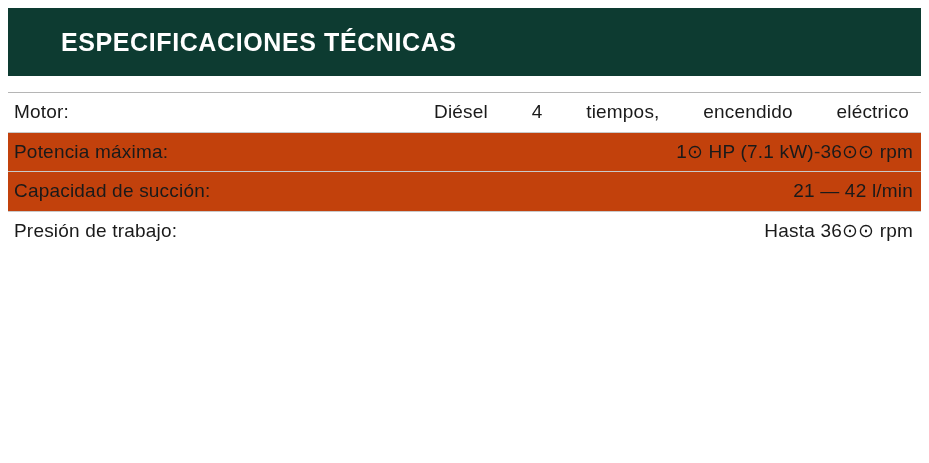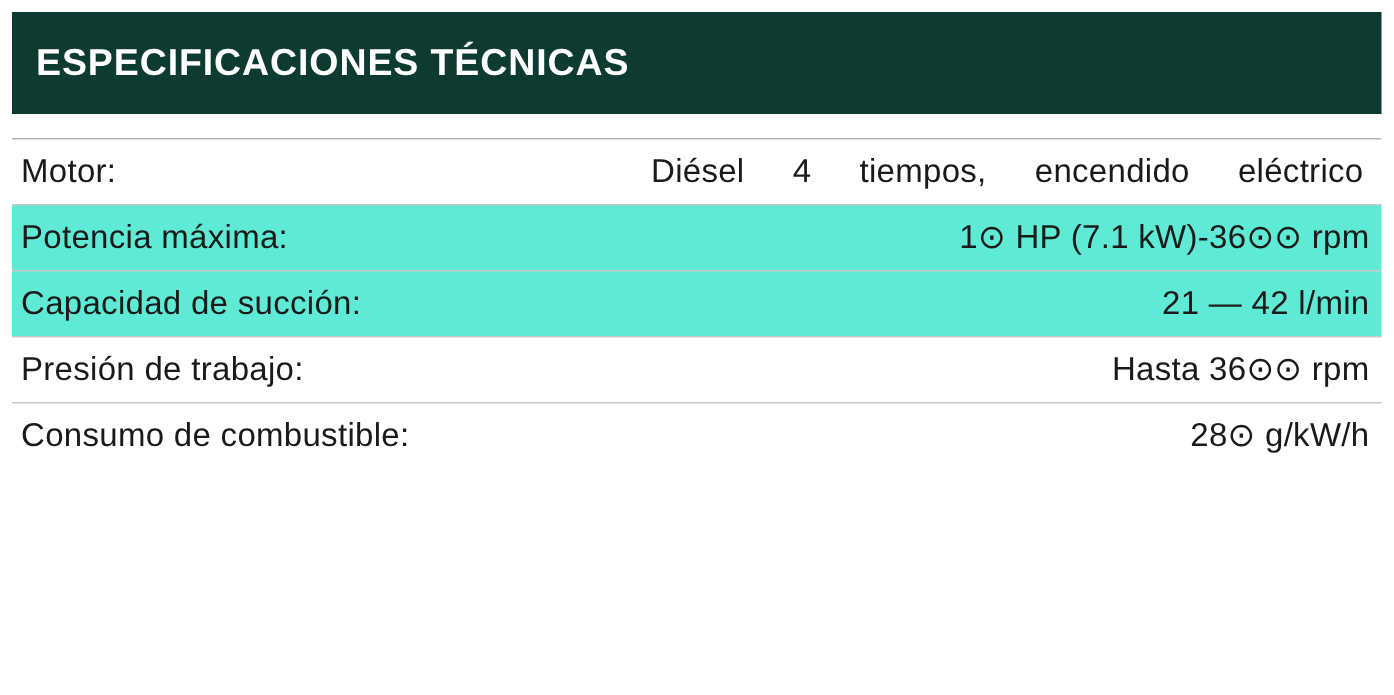--- a/index.html
+++ b/index.html
@@ -35,59 +35,60 @@
     box-sizing: border-box;
   }
   .header-title {
     color: #ffffff;
     font-size: 25px;
     font-weight: bold;
     letter-spacing: 0.6px;
     padding-left: 16px;
     font-family: "Liberation Sans", sans-serif;
     white-space: nowrap;
+    margin-left: 37px;
   }
 
   
   .spec-table {
     position: absolute;
     left: 8px;
     top: 92px;
     width: 913px;
     border-collapse: collapse;
     table-layout: fixed;
   }
   .spec-table tr {
     border-top: 1px solid #c9c9c9;
   }
   .spec-table tr:first-child {
     border-top: 1px solid #b5b5b5;
   }
   .spec-table td {
     vertical-align: top;
     padding: 5px 0 6px 0;
-    font-size: 22px;
+    font-size: 19px;
     line-height: 1.45;
     font-family: "Liberation Sans", sans-serif;
     color: #1a1a1a;
     letter-spacing: 0.2px;
   }
   .spec-table td.label {
     width: 420px;
     padding-left: 6px;
     box-sizing: border-box;
   }
   .spec-table td.value {
     padding-left: 6px;
     padding-right: 8px;
     box-sizing: border-box;
     text-align: right;
   }
   .row-shaded td {
-    background: #5eead4;
+    background: #c2410c;
   }
   .value-justify {
     text-align: justify;
     text-align-last: justify;
     padding-right: 12px !important;
   }
 </style>
 </head>
 <body>
 
@@ -115,21 +116,17 @@
         <td class="label">Capacidad de succión:</td>
         <td class="value">21 — 42 l/min</td>
       </tr>
 
       <tr>
         <td class="label">Presión de trabajo:</td>
         <td class="value">Hasta 36⊙⊙ rpm</td>
       </tr>
 
 
-      <tr>
-        <td class="label">Consumo de combustible:</td>
-        <td class="value">28⊙ g/kW/h</td>
-      </tr>
 
     </tbody>
   </table>
 
 </div>
 
 </body></html>

